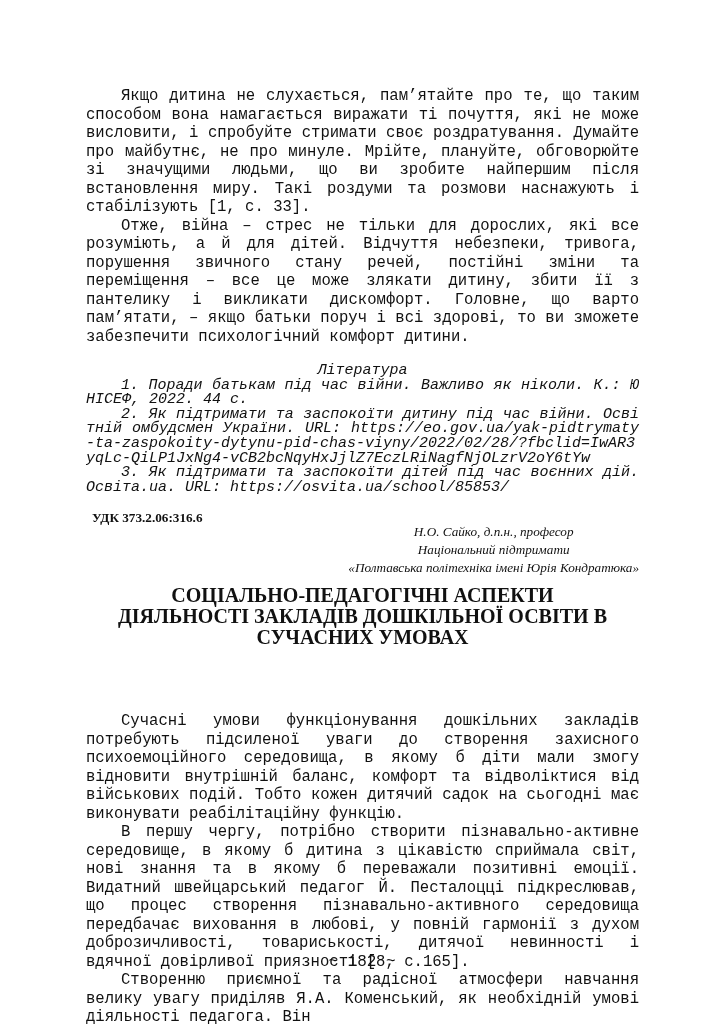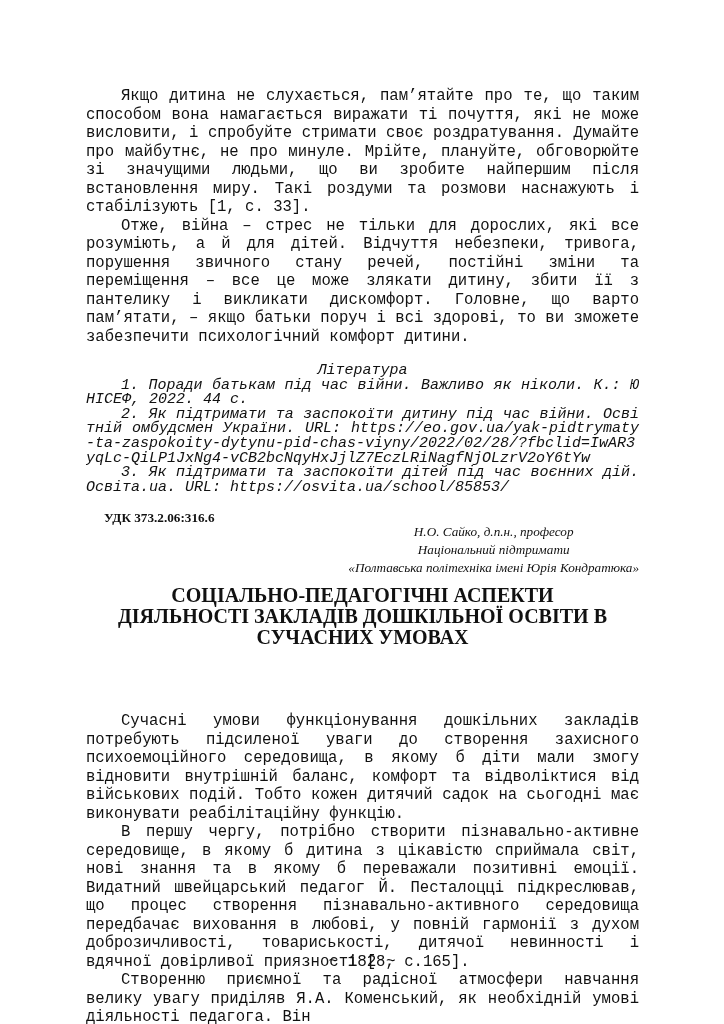--- a/index.html
+++ b/index.html
@@ -2,21 +2,21 @@
 <html><head>
 <meta charset="utf-8">
 <style>
   html, body { margin: 0; padding: 0; background: #ffffff; }
   body { width: 724px; height: 1024px; position: relative; overflow: hidden; color: #111; }
   .page { position: absolute; left: 86px; top: 87px; width: 553px; font-family: Liberation Mono, monospace; }
   .para { font-size: 15.6px; line-height: 18.5px; text-align: justify; text-indent: 35px; margin: 0; }
   .refs { margin-top: 18px; font-size: 15px; line-height: 14.6px; font-style: italic; }
   .refs-title { text-align: center; margin: 0; }
   .ref { text-align: justify; text-indent: 35px; margin: 0; word-break: break-all; }
-  .udk { position: absolute; left: 104px; top: 510px; font-weight: bold; font-size: 13.2px; font-family: "Liberation Serif", serif; }
+  .udk { position: absolute; left: 92px; top: 510px; font-weight: bold; font-size: 13.2px; font-family: "Liberation Serif", serif; }
   .author { position: absolute; right: 85px; top: 523px; text-align: center; font-style: italic; font-size: 13.2px; line-height: 18px; font-family: "Liberation Serif", serif; }
   .title { position: absolute; left: 86px; top: 585px; width: 553px; text-align: center; font-weight: bold; font-size: 20px; line-height: 21px; font-family: Liberation Serif, serif; }
   .body2 { position: absolute; left: 86px; top: 664px; width: 553px; font-family: Liberation Mono, monospace; margin-top: 48px; }
   .pagenum { position: absolute; left: 0; width: 724px; top: 953px; text-align: center; font-size: 16px; font-family: Liberation Mono, monospace; }
 </style>
 </head>
 <body>
 
 <div class="page">
   <p class="para">Якщо дитина не слухається, пам’ятайте про те, що таким способом вона намагається виражати ті почуття, які не може висловити, і спробуйте стримати своє роздратування. Думайте про майбутнє, не про минуле. Мрійте, плануйте, обговорюйте зі значущими людьми, що ви зробите найпершим після встановлення миру. Такі роздуми та розмови наснажують і стабілізують [1, с. 33].</p>

